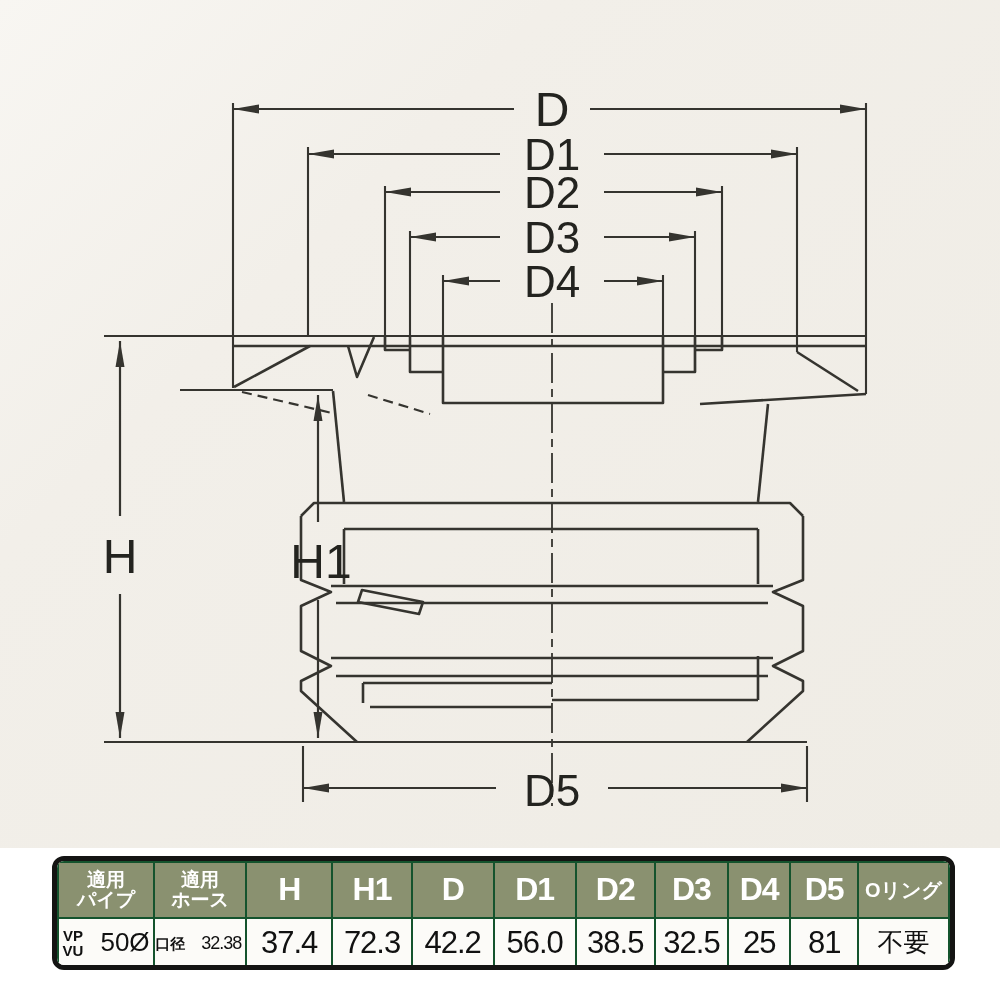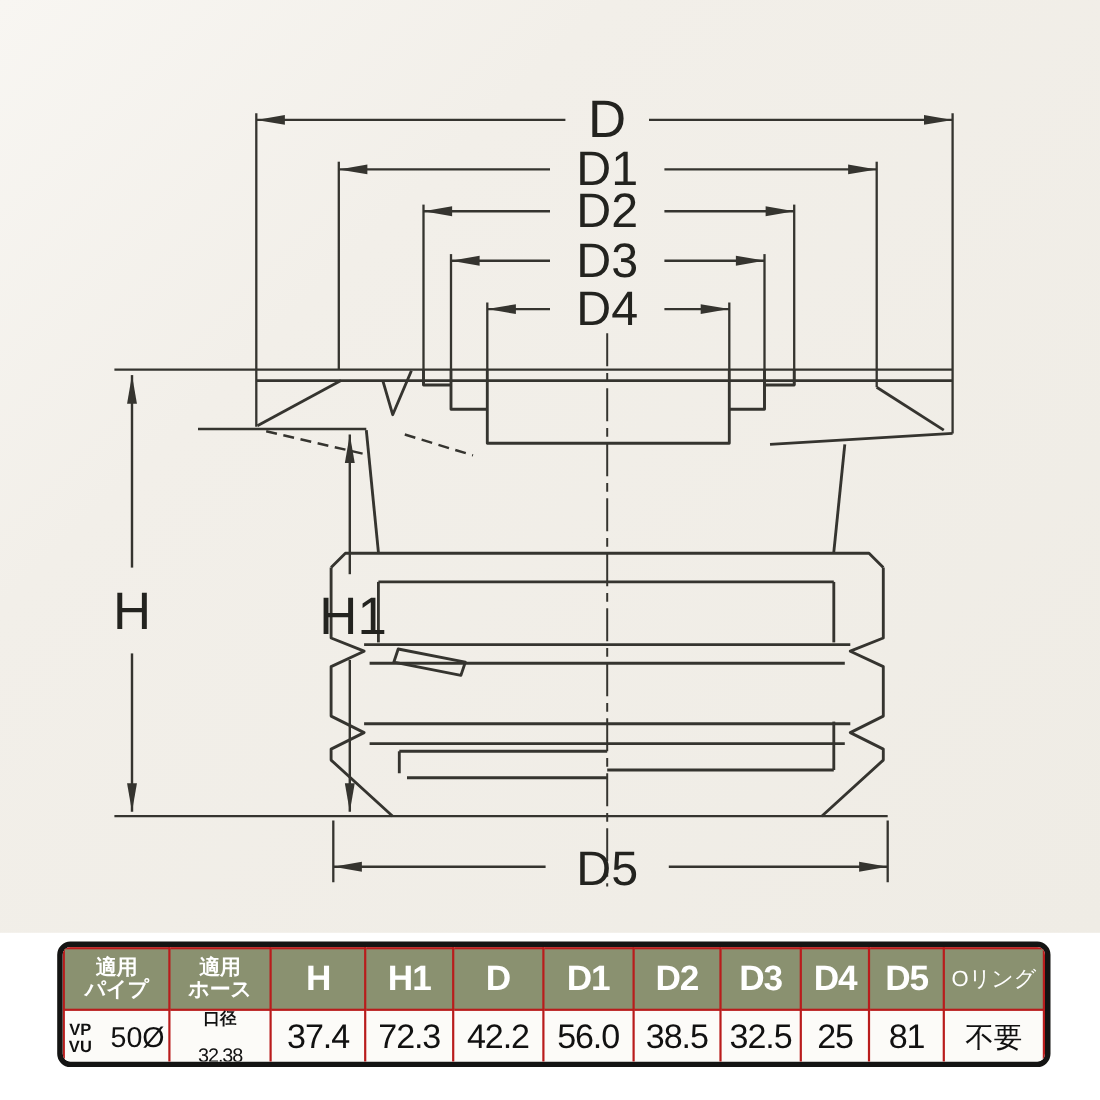--- a/index.html
+++ b/index.html
@@ -25,36 +25,36 @@
   .spec-wrap{
     position:absolute;left:52px;top:856px;width:893px;height:104px;
     border:5px solid #141413;border-radius:12px;overflow:hidden;
     background:#fcfbf8;
   }
   table.spec{
     border-collapse:collapse;width:100%;height:100%;
     table-layout:fixed;
   }
   table.spec td{
-    border:2px solid #b91c1c;text-align:center;vertical-align:middle;
+    border:2px solid #14532d;text-align:center;vertical-align:middle;
     padding:0;line-height:1.05;
   }
   tr.hdr td{
     background:#8a9170;color:#ffffff;height:54px;
   }
   tr.hdr .jp{font-size:19px;font-weight:600;display:block;}
   tr.hdr .letter{font-size:32px;font-weight:700;letter-spacing:-1px;}
-  tr.hdr .oring{font-size:20px;font-weight:400;}
+  tr.hdr .oring{font-size:20px;font-weight:700;}
   tr.body td{background:#fcfbf8;color:#111;height:48px;}
   tr.body .num{font-size:31px;letter-spacing:-1px;}
   .pipe-cell{display:flex;align-items:center;justify-content:center;gap:17px;}
   .pipe-cell .stack{display:flex;flex-direction:column;line-height:1;}
   .pipe-cell .stack span{font-size:15px;font-weight:600;}
   .pipe-cell .size{font-size:26px;}
-  .hose-cell{display:flex;flex-direction:column;line-height:1;align-items:center;gap:16px;}
+  .hose-cell{display:flex;flex-direction:row;line-height:1;align-items:center;gap:16px;}
   .hose-cell .cap{font-size:15px;font-weight:600;}
   .hose-cell .val{font-size:18px;letter-spacing:-1px;}
   .ftr{font-size:26px;text-align:center;}
 </style>
 </head>
 <body>
 
 <div class="drawing-area">
 <svg width="1000" height="848" viewBox="0 0 1000 848">
   <defs>

